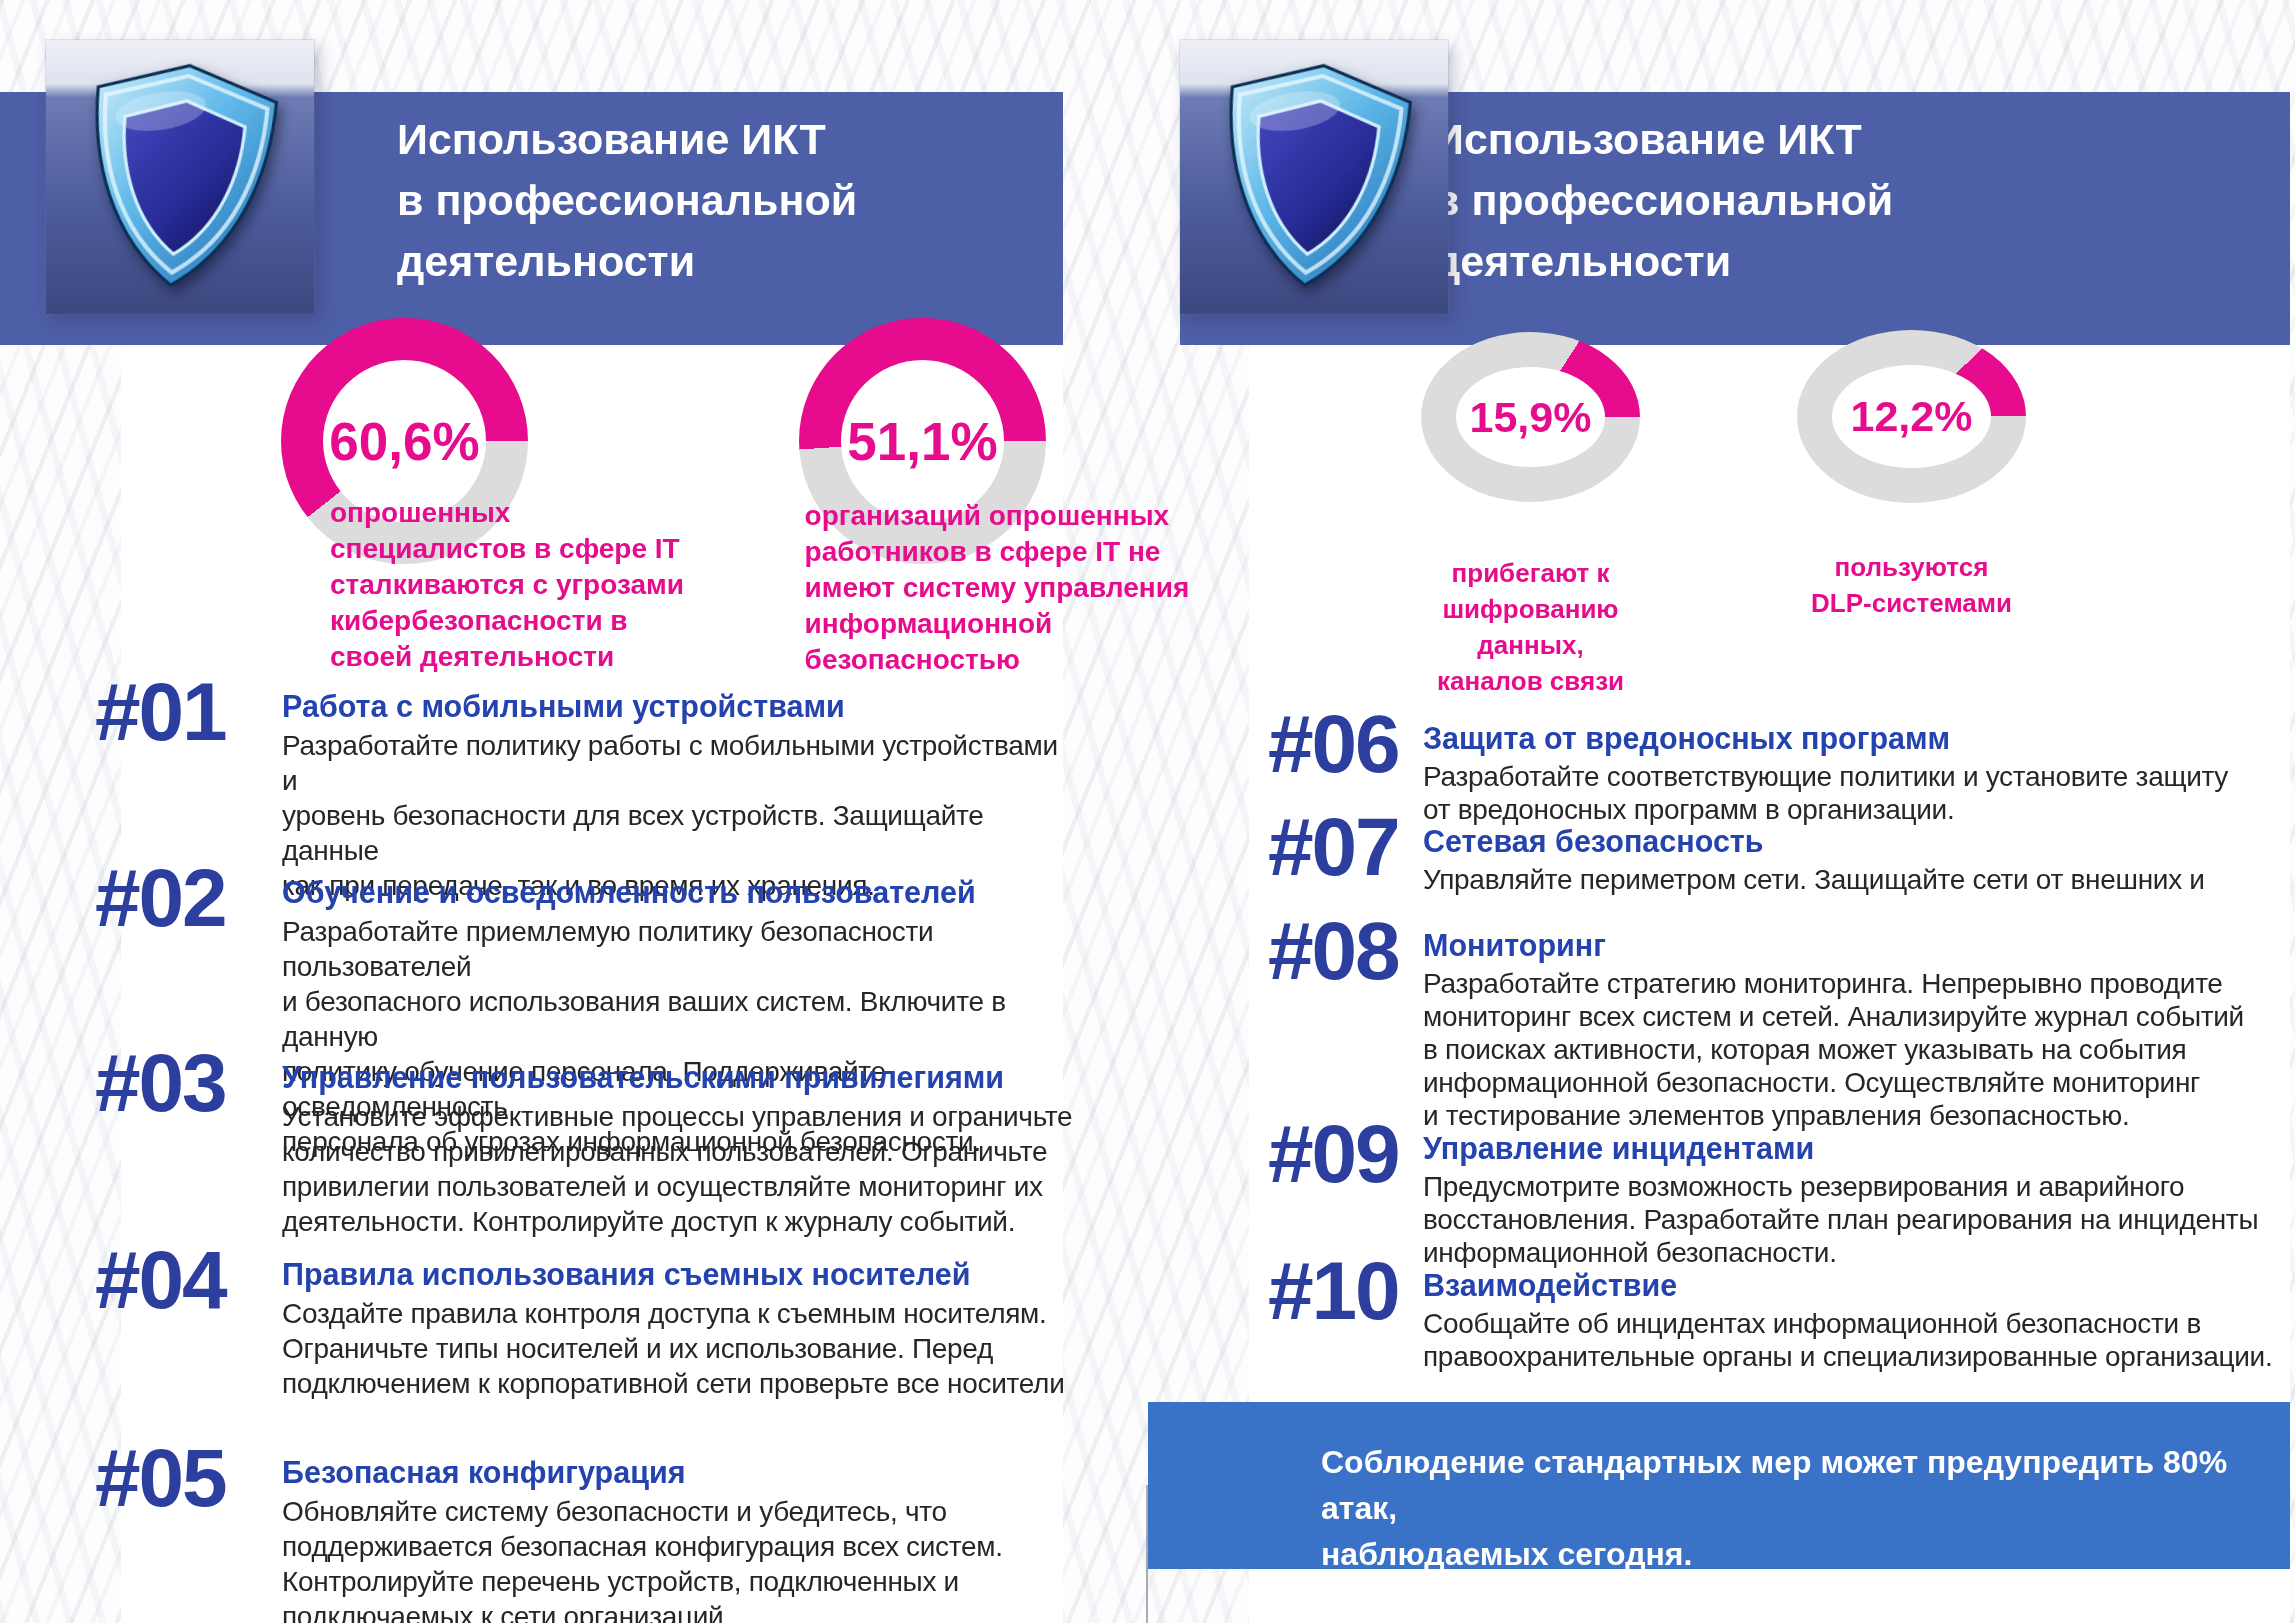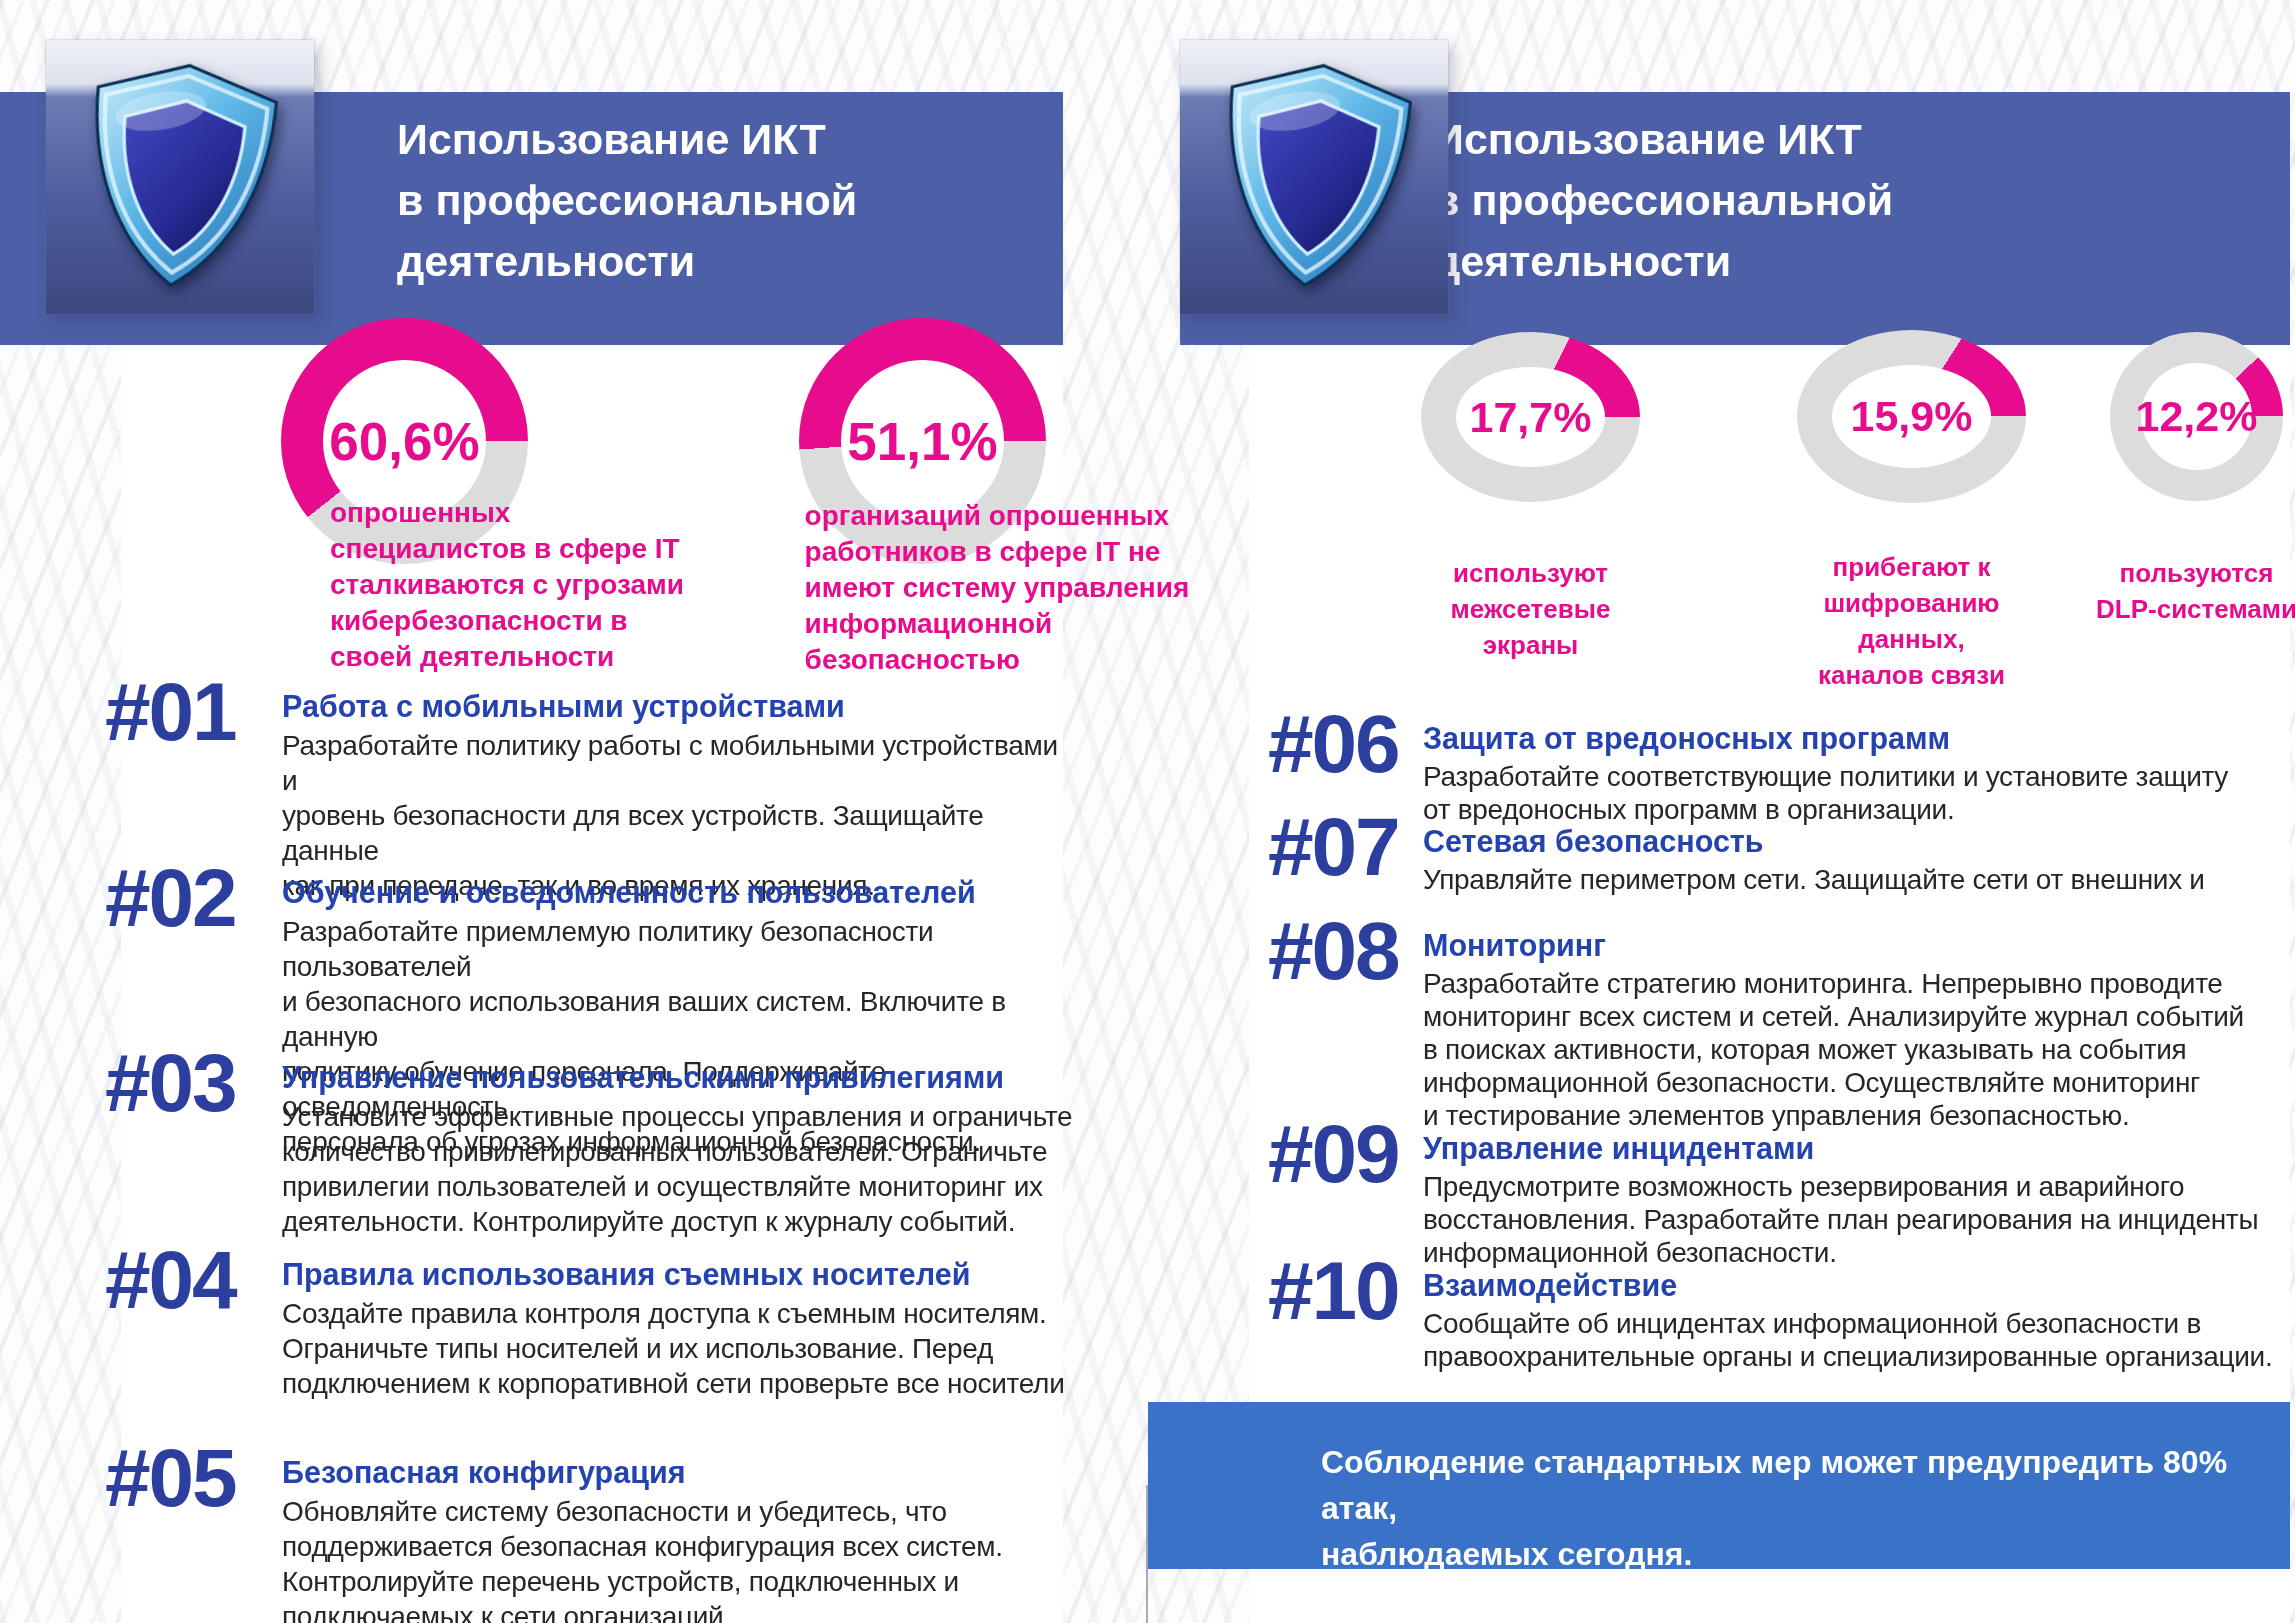--- a/index.html
+++ b/index.html
@@ -68,21 +68,21 @@
   #items-left .item:nth-child(3){top:1048px;}
   #items-left .item:nth-child(4){top:1245px;}
   #items-left .item:nth-child(5){top:1443px;}
   #items-right .item:nth-child(1){top:709px;}
   #items-right .item:nth-child(2){top:812px;}
   #items-right .item:nth-child(3){top:916px;}
   #items-right .item:nth-child(4){top:1119px;}
   #items-right .item:nth-child(5){top:1256px;}
 
   .num{position:absolute;top:0;font-weight:bold;color:var(--num,#2c3f9e);font-size:82px;line-height:69px;letter-spacing:-2.1px;}
-  #items-left .num{left:105px;}
+  #items-left .num{left:95px;}
   #items-right .num{left:1268px;}
   .txt{position:absolute;top:12.5px;}
   #items-left .txt{left:282px;width:791px;}
   #items-right .txt{left:1423px;width:871px;}
   .heading{font-weight:bold;color:var(--head,#2443ae);font-size:30.5px;line-height:33px;margin:0 0 5.6px 0;}
   .bodyline{color:var(--body,#262626);font-size:28px;line-height:35px;letter-spacing:-0.3px;}
   #items-right .bodyline{line-height:33px;}
 
   #footer{position:absolute;left:1148px;top:1402px;width:1142px;height:167px;background:var(--footer,#3a72c8);z-index:4;}
   #footer .ftxt{position:absolute;left:173px;top:37px;color:#ffffff;font-weight:bold;font-size:32px;line-height:46px;}
@@ -163,30 +163,20 @@
           <span class="lline">организаций опрошенных</span>
           <span class="lline">работников в сфере IT не</span>
           <span class="lline">имеют систему управления</span>
           <span class="lline">информационной</span>
           <span class="lline">безопасностью</span>
         </div>
       </div>
     </div>
   <div id="stats-right" class="overlay">
       <div class="stat">
-        <div class="donut" style="background: conic-gradient(from 26.28deg, rgb(230, 12, 141) 0deg, rgb(230, 12, 141) 63.72deg, rgb(220, 220, 220) 63.72deg, rgb(220, 220, 220) 360deg);"></div>
-        <div class="hole"></div>
-        <div class="pct">17,7%</div>
-        <div class="label">
-          <span class="lline">используют</span>
-          <span class="lline">межсетевые</span>
-          <span class="lline">экраны</span>
-        </div>
-      </div>
-      <div class="stat">
         <div class="donut" style="background: conic-gradient(from 32.76deg, rgb(230, 12, 141) 0deg, rgb(230, 12, 141) 57.24deg, rgb(220, 220, 220) 57.24deg, rgb(220, 220, 220) 360deg);"></div>
         <div class="hole"></div>
         <div class="pct">15,9%</div>
         <div class="label">
           <span class="lline">прибегают к</span>
           <span class="lline">шифрованию</span>
           <span class="lline">данных,</span>
           <span class="lline">каналов связи</span>
         </div>
       </div>

